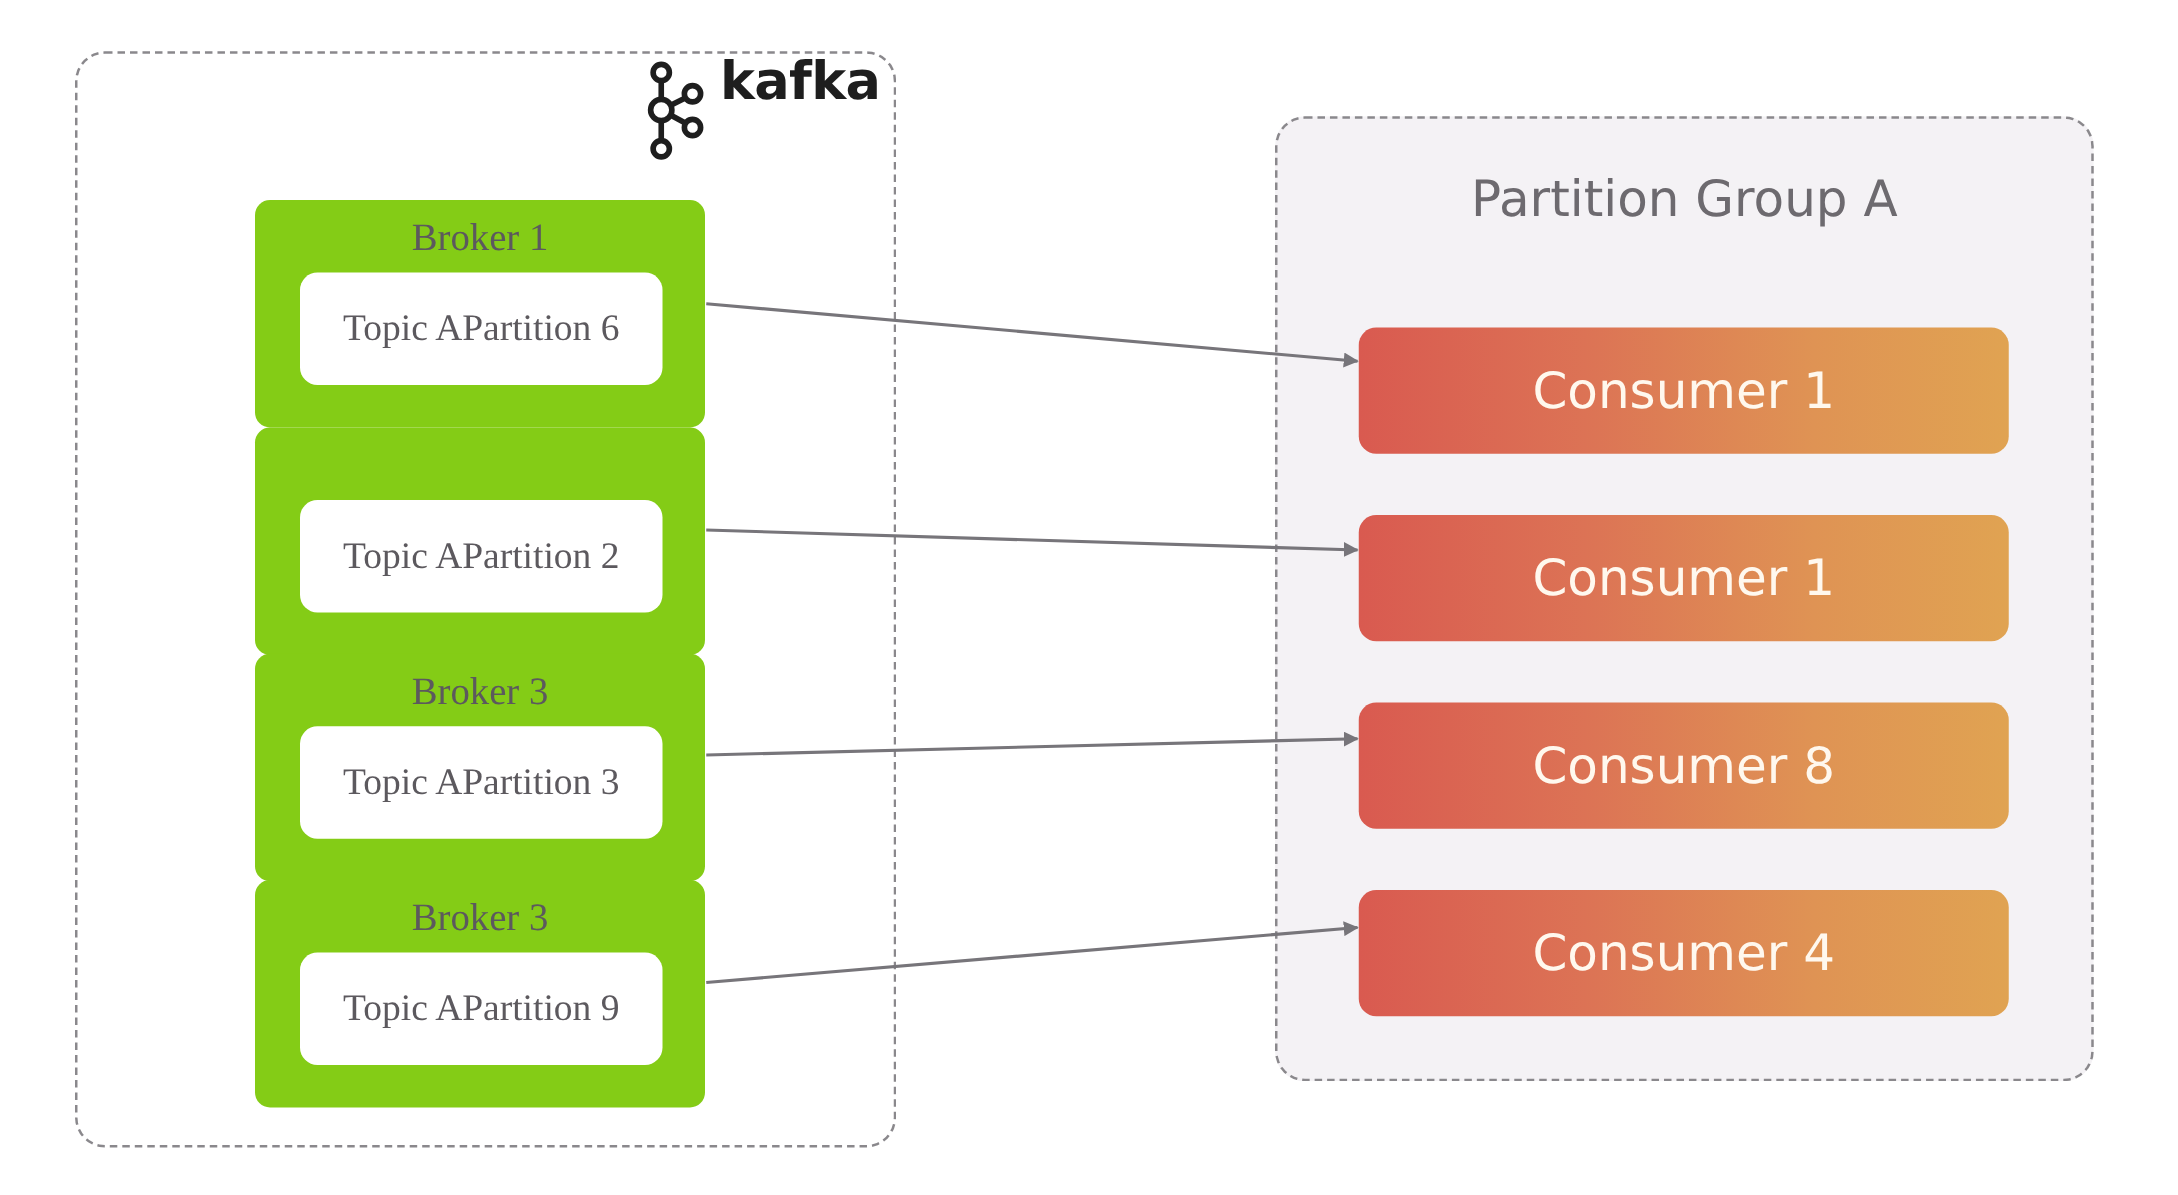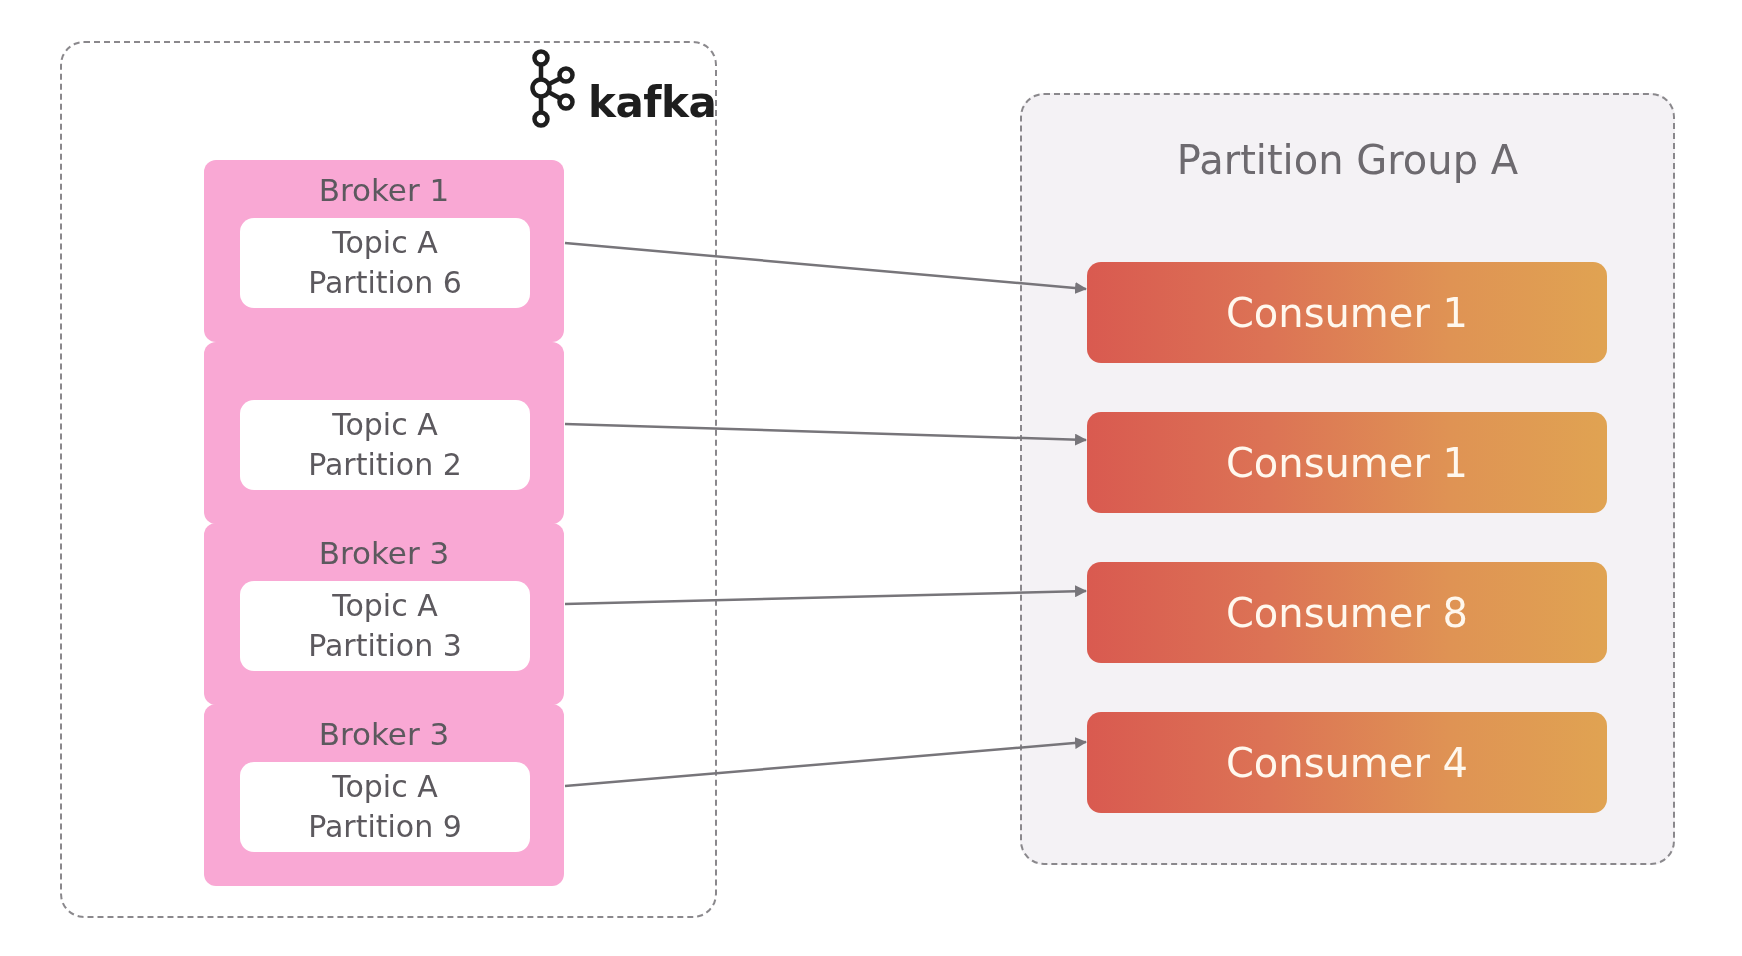--- a/index.html
+++ b/index.html
@@ -7,41 +7,41 @@
     width: 1742px; height: 956px; position: relative; overflow: hidden;
     background: #ffffff;
     font-family: "DejaVu Sans", sans-serif;
   }
   .kafka-cluster {
     position: absolute; left: 60px; top: 41px; width: 657px; height: 877px;
     border: 2px dashed #8a888c; border-radius: 24px; box-sizing: border-box;
     background: #ffffff;
   }
   .kafka-logo {
-    position: absolute; left: 528px; top: 48px; height: 80px;
-    display: flex; align-items: flex-end;
+    position: absolute; left: 516px; top: 48px; height: 80px;
+    display: flex; align-items: flex-start;
   }
   .kafka-logo svg { width: 52px; height: 80px; }
   .kafka-logo .wordmark {
     font-family: "DejaVu Sans", sans-serif; font-size: 42px; font-weight: bold;
     color: #1e1e1e; margin-left: 8px; letter-spacing: -0.5px; line-height: 1;
     position: relative; top: -4px;
   }
   .broker {
     position: absolute; left: 204px; width: 360px; height: 182px;
-    background: #f9a8d4; border-radius: 12px;
+    background: #84cc16; border-radius: 12px; font-family: Liberation Serif, serif;
   }
   .broker-title {
     position: absolute; left: 0; right: 0; top: 10px; height: 40px;
     text-align: center; font-size: 31px; color: #5c595e; line-height: 40px;
   }
   .partition {
     position: absolute; left: 36px; width: 290px; top: 58px; height: 90px;
     background: #ffffff; border-radius: 14px;
-    display: flex; flex-direction: column; align-items: center; justify-content: center;
+    display: flex; flex-direction: row; align-items: center; justify-content: center;
   }
   .partition span {
     font-size: 30px; color: #5c595e; line-height: 40px; display: block;
   }
   .consumer-group {
     position: absolute; left: 1020px; top: 93px; width: 655px; height: 772px;
     border: 2px dashed #8a888c; border-radius: 24px; box-sizing: border-box;
     background: #f4f2f5;
   }
   .group-title {

